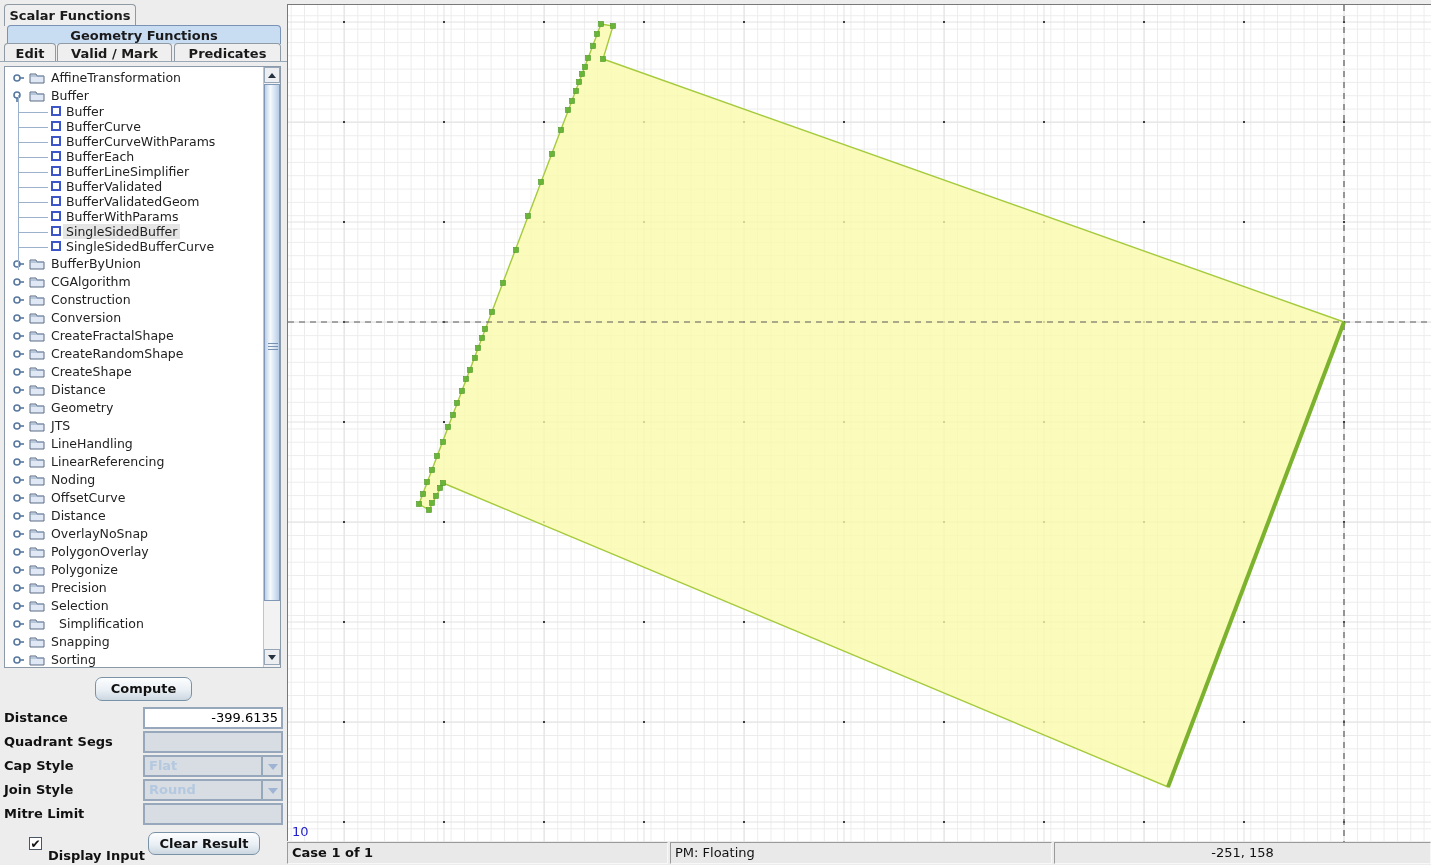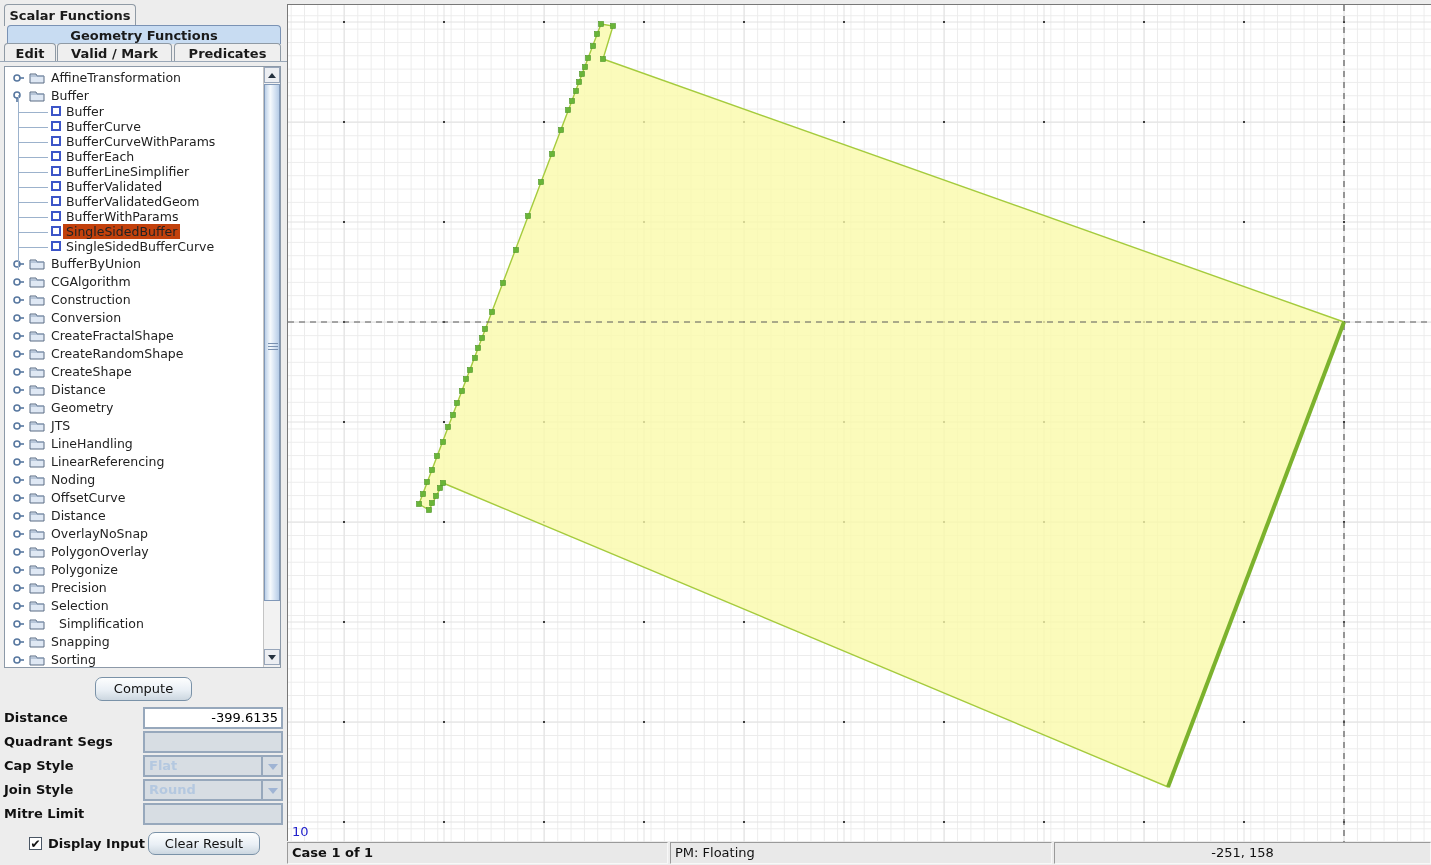--- a/index.html
+++ b/index.html
@@ -15,21 +15,21 @@
     border:1px solid #8f9aa5; border-bottom:none; border-radius:4px 4px 0 0; cursor:default; }
   .tab.selected { background:#c8dcf2; border-color:#7a92b4; }
   #tabs-underline { position:absolute; left:0; top:61px; width:287px; height:1px; background:#9aa8b8; }
 
   
   #tree-panel { position:absolute; left:4px; top:66px; width:277px; height:602px;
     background:#ffffff; border:1px solid #8c99a8; overflow:hidden; }
   #tree-rows { position:absolute; left:0; top:1px; right:17px; bottom:0; overflow:hidden; }
   .tree-row { position:relative; display:flex; align-items:center; font-size:12.5px; color:#222; white-space:nowrap; }
   .tree-label { padding:0 3px; }
-  .tree-label.selected { background:#c2410c; }
+  .tree-label.selected { background:#e5e5e5; }
   .knob { position:absolute; left:8px; width:11px; height:9px; }
   .stub { position:absolute; left:13px; width:30px; height:1px; background:#9cb2cc; top:50%; }
   .vline { position:absolute; left:13px; width:1px; background:#9cb2cc; }
   .folder-icon { position:absolute; left:24px; width:16px; height:13px; }
   .leaf-icon { position:absolute; left:46px; width:10px; height:10px;
     border:2px solid #3c55c8; background:#fff; }
 
   
   #tree-scrollbar { position:absolute; right:0; top:0; width:17px; height:600px;
     background:#f2f2f2; border-left:1px solid #c4c4c4; }
@@ -39,41 +39,41 @@
   .sb-tri.up { border-bottom:5px solid #25313f; }
   .sb-tri.down { border-top:5px solid #25313f; }
   #sb-thumb { position:absolute; left:0; top:17px; width:16px; height:517px;
     background:linear-gradient(90deg,#bcd0e8,#f6fafd 38%,#d3e1f2 72%,#b6cce6);
     border:1px solid #8098b8; }
   #sb-grip { position:absolute; left:3px; top:50%; width:10px; height:7px;
     border-top:1px solid #7890b0; border-bottom:1px solid #7890b0; }
   #sb-grip::after { content:""; display:block; margin-top:2px; height:1px; background:#7890b0; }
 
   
-  .jbutton { position:absolute; font-size:13px; font-weight:normal; color:#111;
+  .jbutton { position:absolute; font-size:13px; font-weight:bold; color:#111;
     background:linear-gradient(180deg,#fdfefe,#e9eff5 55%,#ccd7e0);
     border:1px solid #7a92a8; border-radius:7px; text-align:center; cursor:default; }
   #form-rows { position:absolute; left:0; top:707px; width:287px; }
   .form-row { position:absolute; left:0; width:287px; height:22px; }
   .form-label { position:absolute; left:4px; top:3px; font-size:13px; font-weight:bold; color:#111; }
   .form-field { position:absolute; left:143px; top:0; width:140px; height:22px;
     border:2px solid #97a8bc; background:#fff; font-size:13px; }
   .form-field.disabled { background:#d7dde3; }
   .field-text { position:absolute; right:3px; top:1px; font-size:13px; color:#000; }
   .combo-text { position:absolute; left:4px; top:1px; font-size:13px; font-weight:bold; color:#b4c8e0; }
   .combo-arrow-box { position:absolute; right:-2px; top:-2px; width:22px; height:22px;
     background:#d7dde3; border:2px solid #97a8bc; }
   .combo-arrow { position:absolute; left:5px; top:7px; width:0; height:0;
     border-left:5px solid transparent; border-right:5px solid transparent; border-top:6px solid #9fb4d4; }
 
   #checkbox-row { position:absolute; left:0; top:832px; width:287px; height:24px; }
   #display-input-box { position:absolute; left:29px; top:5px; width:13px; height:13px;
     background:#fff; border:1px solid #4a5664; font-size:12px; line-height:12px;
     text-align:center; color:#111; font-weight:bold; }
-  #display-input-label { position:absolute; left:48px; top:4px; font-size:13px; font-weight:bold; color:#111; }
+  #display-input-label { position:absolute; left:48px; top:16px; font-size:13px; font-weight:bold; color:#111; }
 
   
   #canvas { position:absolute; left:287px; top:4px; width:1144px; height:837px;
     background-color:#ffffff;
     background-image:
       linear-gradient(to right,#ececec 1px,transparent 1px),
       linear-gradient(to bottom,#ececec 1px,transparent 1px);
     background-size:13.333px 13.333px;
     background-position:2.7px 10.3px;
     border-top:1px solid #787878; border-left:1px solid #787878; cursor:crosshair; }

